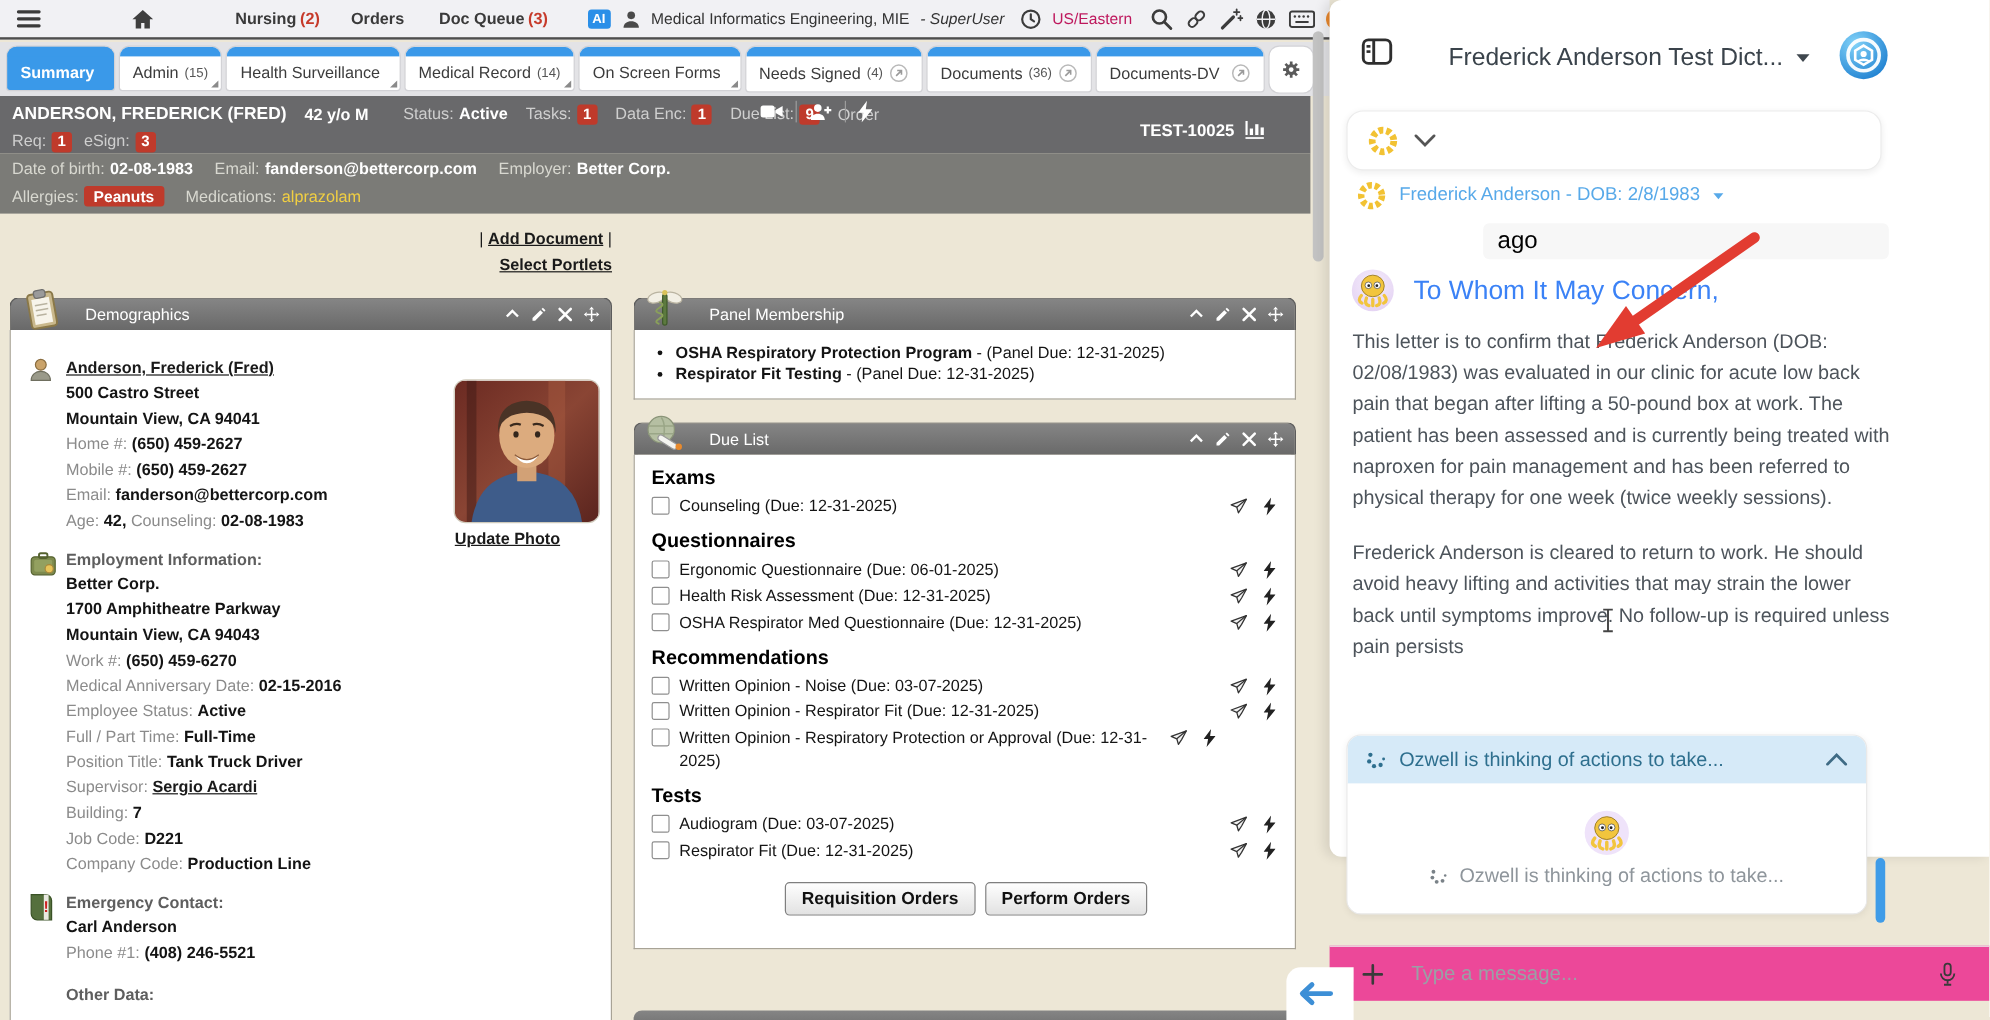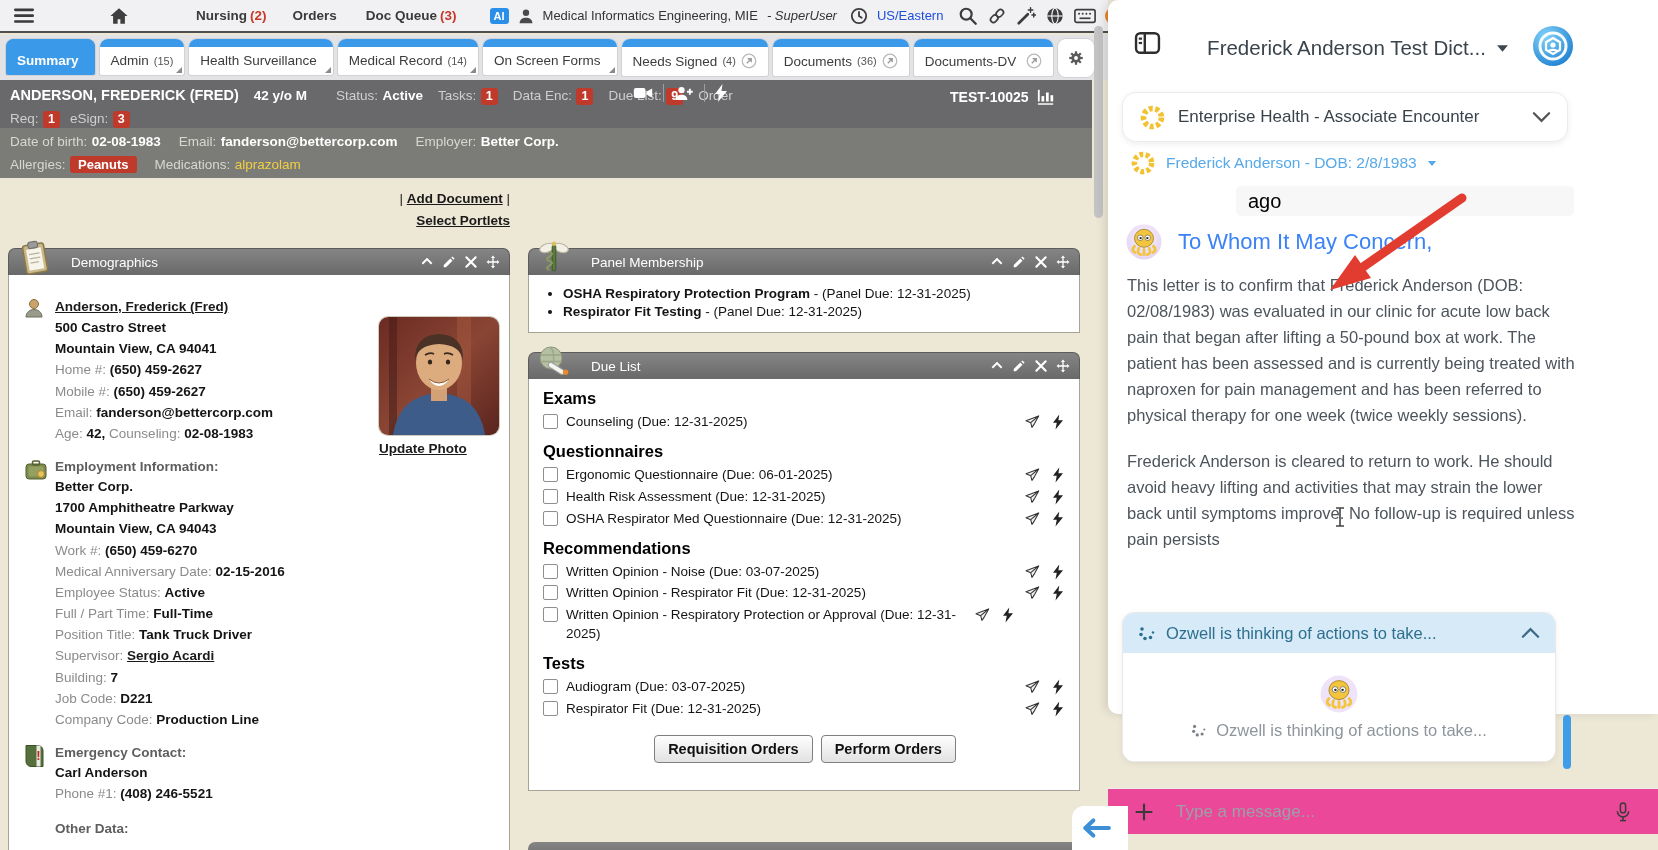--- a/index.html
+++ b/index.html
@@ -12,21 +12,21 @@
   
   #topbar{position:absolute;left:0;top:0;width:1108px;height:33px;background:#f1f1f4;border-bottom:2px solid #4e4e4e;display:flex;align-items:center;padding:0 0 0 14px;box-sizing:border-box;gap:33px;}
   .tb-ic{margin-right:16px;cursor:pointer}
   .tb-nav{display:flex;align-items:center;gap:26px;margin-left:18px;}
   .tb-nav .nav-it{font-size:13.5px;font-weight:bold;color:#3a3a3a;cursor:pointer;white-space:nowrap}
   .nav-count{color:#c63a2a;font-weight:bold;margin-left:3px}
   .tb-right{display:flex;align-items:center;margin-left:auto;gap:9px;padding-right:10px;}
   .ai-badge{background:#2a8fe8;color:#fff;font-size:11px;font-weight:bold;border-radius:3px;padding:2px 4px;line-height:12px;}
   .org-txt{font-size:13px;color:#333;white-space:nowrap}
   .role-txt{font-size:13px;color:#333;font-style:italic;white-space:nowrap;margin-right:4px}
-  .tz-txt{font-size:13px;color:#1d4ed8;margin-right:6px}
+  .tz-txt{font-size:13px;color:#be185d;margin-right:6px}
   .help-dot{width:18px;height:18px;border-radius:50%;background:#e8872d;color:#fff;font-size:12.5px;font-weight:bold;display:flex;align-items:center;justify-content:center;cursor:pointer}
   .gray-dot{width:15px;height:15px;border-radius:50%;background:#a3a3a3;}
 
   
   #tabbar{position:absolute;left:0;top:35px;width:1108px;height:45px;background:#e3e3e6;display:flex;align-items:flex-start;gap:5px;padding:4px 0 0 6px;box-sizing:border-box;}
   .tab{position:relative;border-radius:8px 8px 2px 2px;overflow:hidden;background:#fff;cursor:pointer;box-shadow:0 0 0 1px #d2d2d6;flex:none}
   .tstripe{height:8px;background:#3a99e9;}
   .tbody{display:flex;align-items:center;gap:5px;padding:6px 11px 7px;font-size:13.5px;color:#3c3c3c;white-space:nowrap}
   .tcount{font-size:11px;color:#555;}
   .tab.active{background:#3a99e9;}
@@ -38,21 +38,21 @@
   #pbar1{position:absolute;left:0;top:80px;width:1092px;height:48px;background:#69696b;color:#fff;}
   #pbar1 .row1{position:relative;display:flex;align-items:center;gap:15px;padding:4px 10px 0;height:22px;}
   #pbar1 .row2{display:flex;align-items:center;gap:10px;padding:3px 10px;}
   .pname{font-size:14.5px;font-weight:bold;white-space:nowrap}
   .page{font-size:13.5px;font-weight:bold}
   .glbl{font-size:13.5px;color:#cfcfcf;white-space:nowrap}
   .gval{font-size:13.5px;color:#fff;font-weight:bold;white-space:nowrap}
   .badge{background:#bf3a2b;color:#fff;font-weight:bold;font-size:12.5px;padding:0 5px;border-radius:3px;line-height:17px;display:inline-block;cursor:pointer}
   .hdr-icons{position:absolute;left:633px;top:3px;display:flex;align-items:center;gap:10px;}
   .hdr-div{width:1px;height:18px;background:#9d9d9d}
-  .hdr-right{position:absolute;left:950px;top:8px;display:flex;align-items:center;gap:8px;}
+  .hdr-right{position:absolute;left:950px;top:19px;display:flex;align-items:center;gap:8px;}
   #pbar2{position:absolute;left:0;top:128px;width:1092px;height:50px;background:#7b7b77;color:#fff;}
   #pbar2 .row{display:flex;align-items:center;gap:18px;padding:4px 10px 0;}
   .lbl2{font-size:13.5px;color:#d8d8d0;white-space:nowrap}
   .medval{font-size:13.5px;color:#f1cf42;}
   .chip{background:#bf3a2b;color:#fff;font-weight:bold;font-size:13px;padding:1px 8px;border-radius:3px;}
 
   
   #plinks{position:absolute;right:598px;top:188px;text-align:right;font-size:13.5px;color:#1a1a1a;line-height:22px;}
   .ulink{font-weight:bold;text-decoration:underline;color:#1a1a1a;cursor:pointer}
 
@@ -789,21 +789,20 @@
           <path d="M16 26c1-3 9-3 10 0z" fill="#fff"></path>
       </svg>
     </span>
 
     <div class="enc-card">
       <span>
           <svg style="width:27px;height:27px" viewBox="0 0 24 24">
             <circle cx="12" cy="12" r="8" fill="none" stroke="#f2c233" stroke-width="5" stroke-dasharray="3.5 2.2"></circle>
           </svg>
         </span>
-      <span class="enc-txt">Enterprise Health - Associate Encounter</span>
       <span>
           <svg style="width:19px;height:12px" viewBox="0 0 20 12">
             <path d="M2 2l8 8 8-8" stroke="#555" stroke-width="2.4" fill="none" stroke-linecap="round"></path>
           </svg>
         </span>
     </div>
 
     <div class="pat-row">
       <span>
           <svg style="width:26px;height:26px" viewBox="0 0 24 24">

